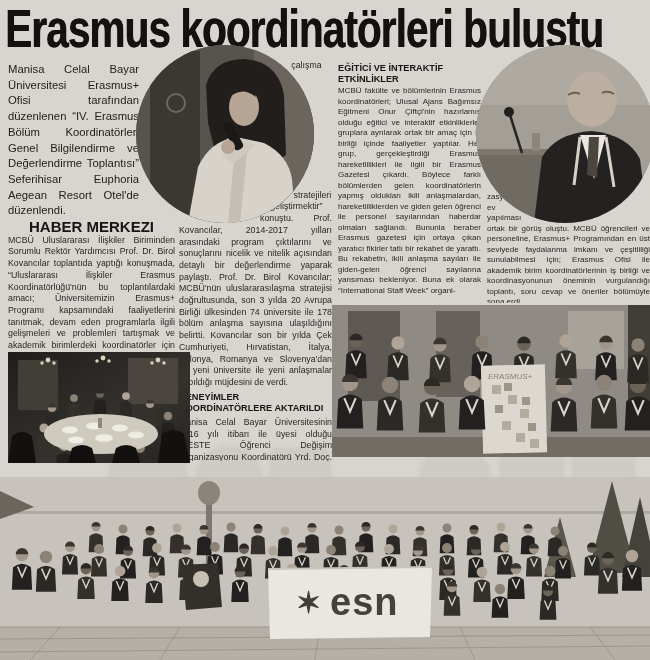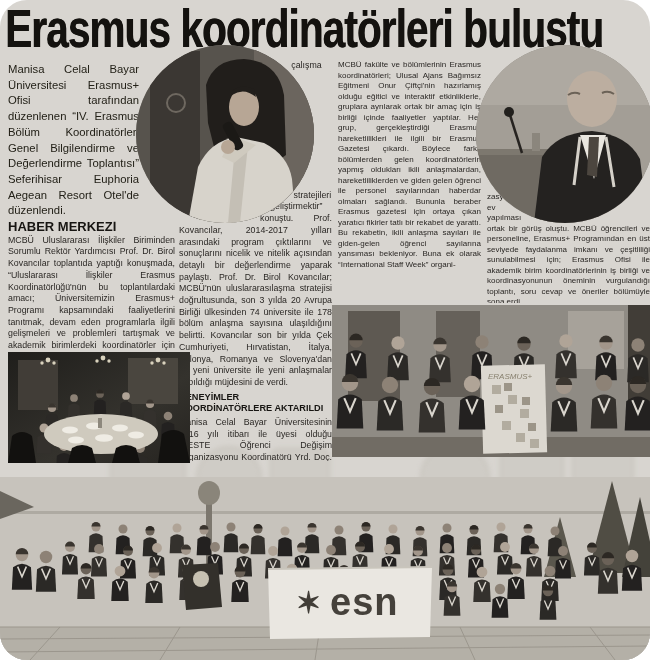--- a/index.html
+++ b/index.html
@@ -1,27 +1,27 @@
 <!DOCTYPE html>
 <html><head>
 <meta charset="utf-8">
 <style>
   html,body{margin:0;padding:0;}
   .page{position:relative;width:650px;height:660px;background:#d8d5d0;overflow:hidden;
-        font-family:"Liberation Sans",sans-serif;border-radius:27px;}
+        font-family:"Liberation Sans",sans-serif;}
   .headline{position:absolute;left:5px;top:2px;margin:0;white-space:nowrap;
             font-size:46px;line-height:44px;font-weight:bold;color:#14120f;letter-spacing:-1px;
             transform:scale(0.88,1.18);transform-origin:0 0;
             text-shadow:0.6px 0 0 #14120f;}
   .col{position:absolute;color:#2a2724;text-align:justify;z-index:1;}
   .col p{margin:0;}
   .col1-lede{left:8px;top:62px;width:131px;height:158px;font-size:11.3px;line-height:15.7px;
              overflow:hidden;color:#232118;}
   .col1-body{left:8px;top:221px;width:167px;height:131px;font-size:8.8px;line-height:11.7px;overflow:hidden;}
-  .byline{font-size:13px;font-weight:bold;margin:0 0 2px 0;color:#171512;text-align:left;}
+  .byline{font-size:15px;font-weight:bold;margin:0 0 2px 0;color:#171512;text-align:center;}
   .subhead{font-size:9.2px;font-weight:bold;margin:3px 0 2px 0;color:#171512;text-align:left;}
   .col2{left:179px;top:60px;width:153px;height:401px;font-size:8.8px;line-height:11.7px;overflow:hidden;}
   .spacer-left{float:left;width:146px;height:160px;
      shape-outside:polygon(0px 0px,102px 0px,132px 34px,146px 66px,140px 96px,122px 126px,78px 148px,0px 160px);}
   .col3{left:338px;top:60px;width:143px;height:243px;font-size:8px;line-height:10.5px;overflow:hidden;}
   .col4{left:487px;top:60px;width:163px;height:243px;font-size:8px;line-height:10.5px;overflow:hidden;}
   .spacer-right{float:right;width:157px;height:162px;
      shape-outside:polygon(0px 0px,157px 0px,157px 162px,100px 158px,48px 140px,18px 112px,4px 80px,0px 60px);}
   .photo{position:absolute;overflow:hidden;z-index:2;background:#8a867f;}
   .circle{border-radius:50%;}
@@ -60,20 +60,21 @@
   </div>
 
   <div class="col col2">
     <div class="spacer-left"></div>
     <p>çalışma stratejileri geliştirmektir” diye konuştu. Prof. Kovancılar, 2014-2017 yılları arasındaki program çıktılarını ve sonuçlarını nicelik ve nitelik açısından detaylı bir değerlendirme yaparak paylaştı. Prof. Dr. Birol Kovancılar; MCBÜ'nün uluslararasılaşma stratejisi doğrultusunda, son 3 yılda 20 Avrupa Birliği ülkesinden 74 üniversite ile 178 bölüm anlaşma sayısına ulaşıldığını belirtti. Kovancılar son bir yılda Çek Cumhuriyeti, Hırvatistan, İtalya, Polonya, Romanya ve Slovenya'dan 13 yeni üniversite ile yeni anlaşmalar yapıldığı müjdesini de verdi.</p>
     <h3 class="subhead">DENEYİMLER KOORDİNATÖRLERE AKTARILDI</h3>
     <p>Manisa Celal Bayar Üniversitesinin 2016 yılı itibarı ile üyesi olduğu IAESTE Öğrenci Değişim Organizasyonu Koordinatörü Yrd. Doç. Dr. İsmail Eren, yaklaşık 80 ülkede 4 bin üzerinde stajyer öğrencinin değişimini sağlayan staj programı hakkında koordinatörlere bilgi verdi. MCBÜ Erasmus Öğrenci Topluluğu'nun (ESN-CBU) gönüllü olarak yürüttüğü faaliyetler</p>
   </div>
 
   <div class="col col3">
+    <h3 class="subhead">EĞİTİCİ VE İNTERAKTİF ETKİNLİKLER</h3>
     <p>MCBÜ fakülte ve bölümlerinin Erasmus koordinatörleri; Ulusal Ajans Bağımsız Eğitmeni Onur Çiftçi'nin hazırlamış olduğu eğitici ve interaktif etkinliklerle, gruplara ayrılarak ortak bir amaç için iş birliği içinde faaliyetler yaptılar. Her grup, gerçekleştirdiği Erasmus hareketlilikleri ile ilgili bir Erasmus Gazetesi çıkardı. Böylece farklı bölümlerden gelen koordinatörlerin yapmış oldukları ikili anlaşmalardan, hareketliliklerden ve giden gelen öğrenci ile personel sayılarından haberdar olmaları sağlandı. Bununla beraber Erasmus gazetesi için ortaya çıkan yaratıcı fikirler tatlı bir rekabet de yarattı. Bu rekabetin, ikili anlaşma sayıları ile giden-gelen öğrenci sayılarına yansıması bekleniyor. Buna ek olarak “International Staff Week” organi-</p>
   </div>
 
   <div class="col col4">
     <div class="spacer-right"></div>
     <p>zasyonlarına ev sahipliği yapılması konusunda ortak bir görüş oluştu. MCBÜ öğrencileri ve personeline, Erasmus+ Programından en üst seviyede faydalanma imkanı ve çeşitliliği sunulabilmesi için; Erasmus Ofisi ile akademik birim koordinatörlerinin iş birliği ve koordinasyonunun öneminin vurgulandığı toplantı, soru cevap ve öneriler bölümüyle sona erdi.</p>
   </div>
 
   <div class="photo circle" id="ph-woman">
     <svg width="178" height="178" viewBox="0 0 178 178">

